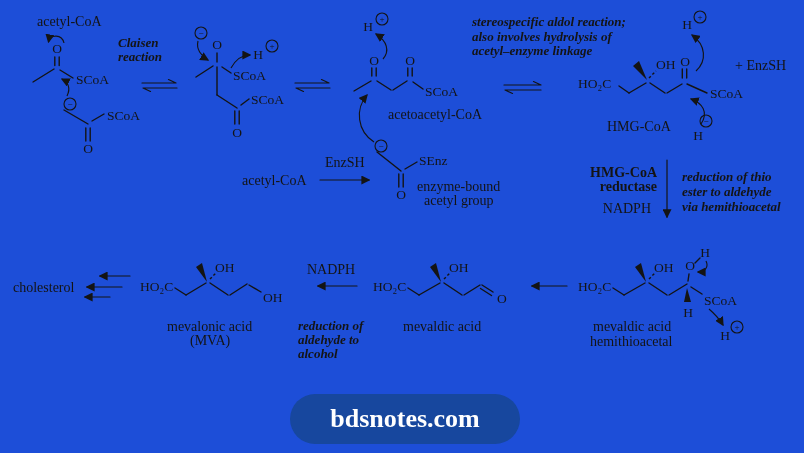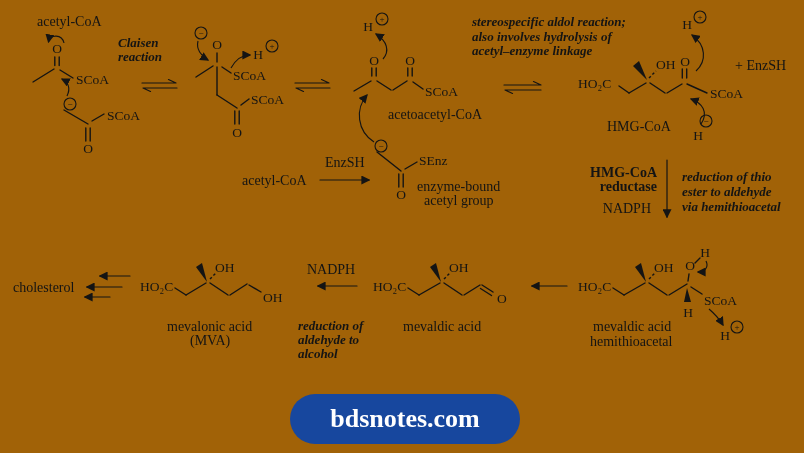--- a/index.html
+++ b/index.html
@@ -1,16 +1,16 @@
 <!DOCTYPE html>
 <html><head>
 <meta charset="utf-8">
 <style>
   html,body{margin:0;padding:0;background:#ffffff;}
-  .page{position:relative;width:804px;height:453px;background:#a16207;overflow:hidden;
+  .page{position:relative;width:804px;height:453px;background:#1d4ed8;overflow:hidden;
         font-family:"Liberation Serif","DejaVu Serif",serif;text-align:right;}
   svg{display:block;}
   svg text{fill:#141414;font-family:"Liberation Serif","DejaVu Serif",serif;}
   .bond{stroke:#141414;stroke-width:1.4;fill:none;stroke-linecap:round;}
   .thin{stroke:#141414;stroke-width:1.2;fill:none;stroke-linecap:round;}
   .hash{stroke:#141414;stroke-width:1.4;fill:none;stroke-dasharray:2.6 2.2;}
   .wedge{fill:#141414;stroke:none;}
   .carrow{stroke:#141414;stroke-width:1.15;fill:none;}
   .charge{stroke:#141414;stroke-width:1.1;fill:none;}
   .sign{font-size:9px;text-anchor:middle;}

